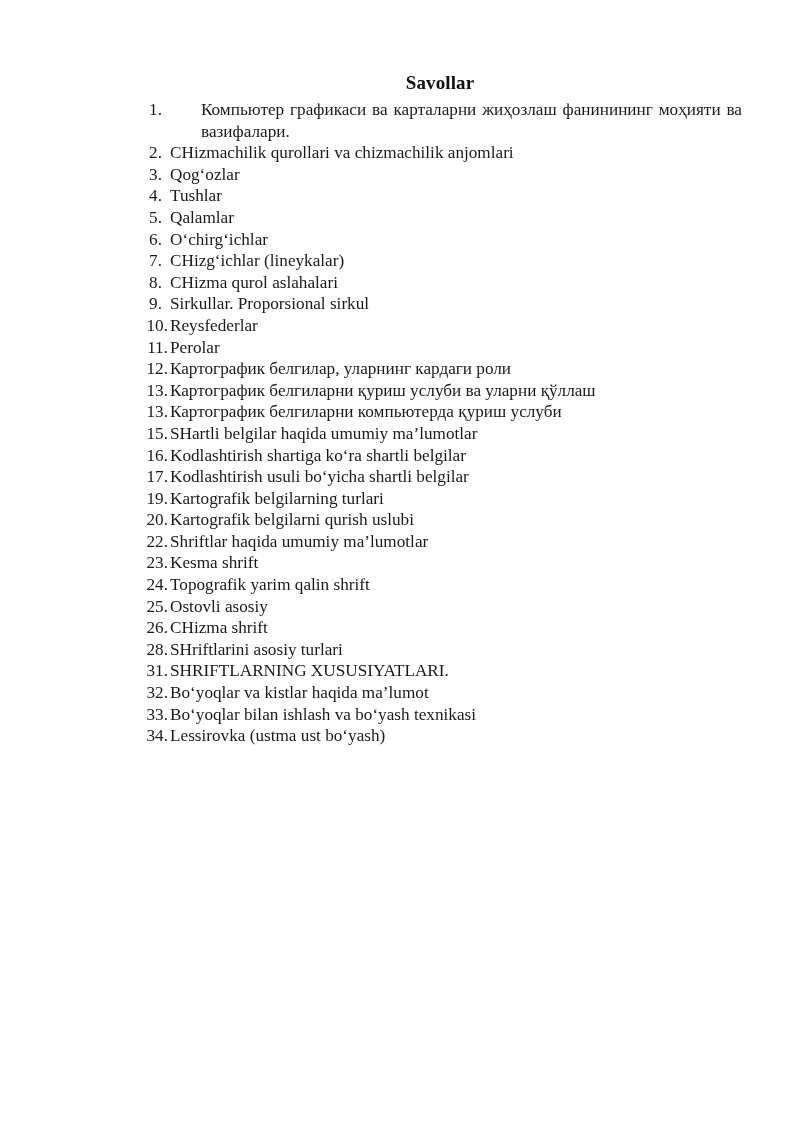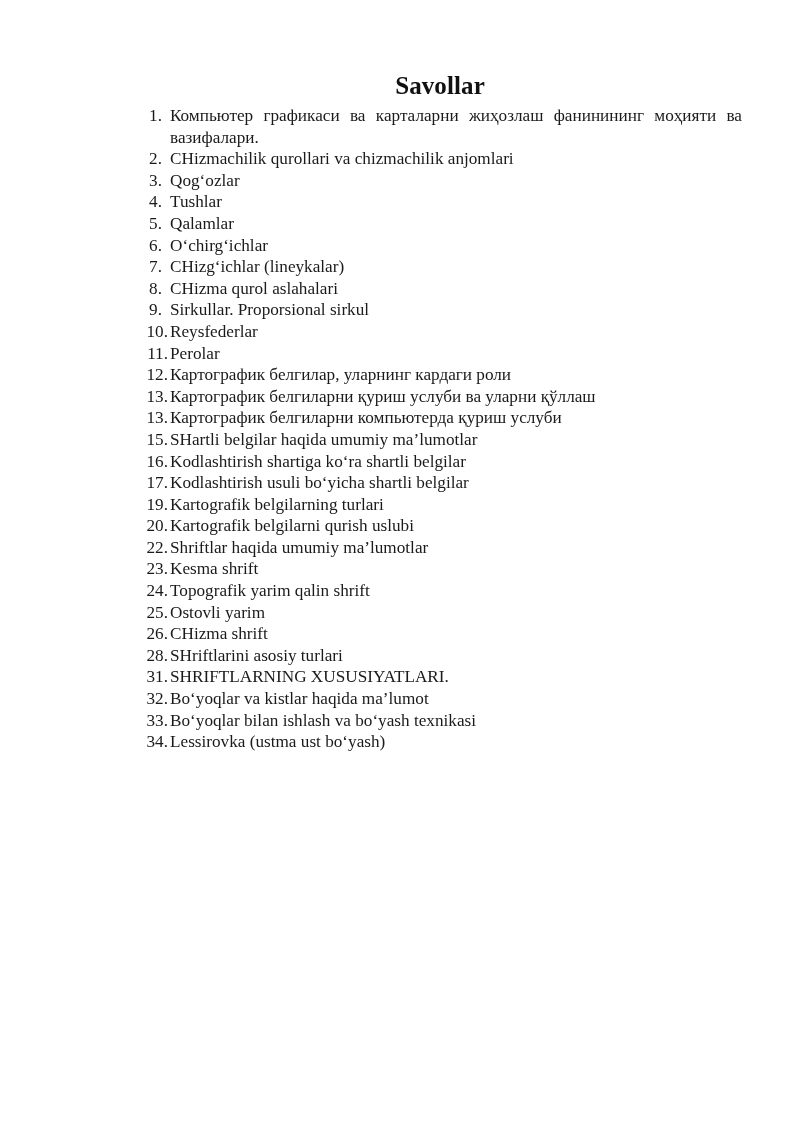--- a/index.html
+++ b/index.html
@@ -21,21 +21,21 @@
     background: #ffffff;
     overflow: hidden;
   }
   .content {
     position: absolute;
     left: 138px;
     top: 72px;
     width: 604px;
   }
   .doc-title {
-    font-size: 25px;
+    font-size: 19px;
     font-weight: bold;
     text-align: center;
     margin: 0 0 5px 0;
     letter-spacing: 0.1px;
     color: #111111;
   }
   ol.qlist {
     list-style: none;
     margin: 0;
     padding: 0;
@@ -61,20 +61,21 @@
   
   ol.qlist > li.single .num {
     width: 24px;
   }
   ol.qlist > li .txt {
     display: block;
   }
   ol.qlist > li.justify .txt {
     text-align: justify;
     text-align-last: left;
+    margin-left: 31px;
   }
   ol.qlist > li.cyr .txt,
   ol.qlist > li.cyr .num {
     font-family: "Liberation Serif", "DejaVu Serif", serif;
   }
 </style>
 </head>
 <body>
 
 <div class="page">
@@ -164,21 +165,21 @@
         <li>
           <span class="num">23.</span>
           <span class="txt">Kesma shrift</span>
         </li>
         <li>
           <span class="num">24.</span>
           <span class="txt">Topografik yarim qalin shrift</span>
         </li>
         <li>
           <span class="num">25.</span>
-          <span class="txt">Ostovli yarim</span>
+          <span class="txt">Ostovli asosiy</span>
         </li>
         <li>
           <span class="num">26.</span>
           <span class="txt">CHizma shrift</span>
         </li>
         <li>
           <span class="num">28.</span>
           <span class="txt">SHriftlarini asosiy turlari</span>
         </li>
         <li>

